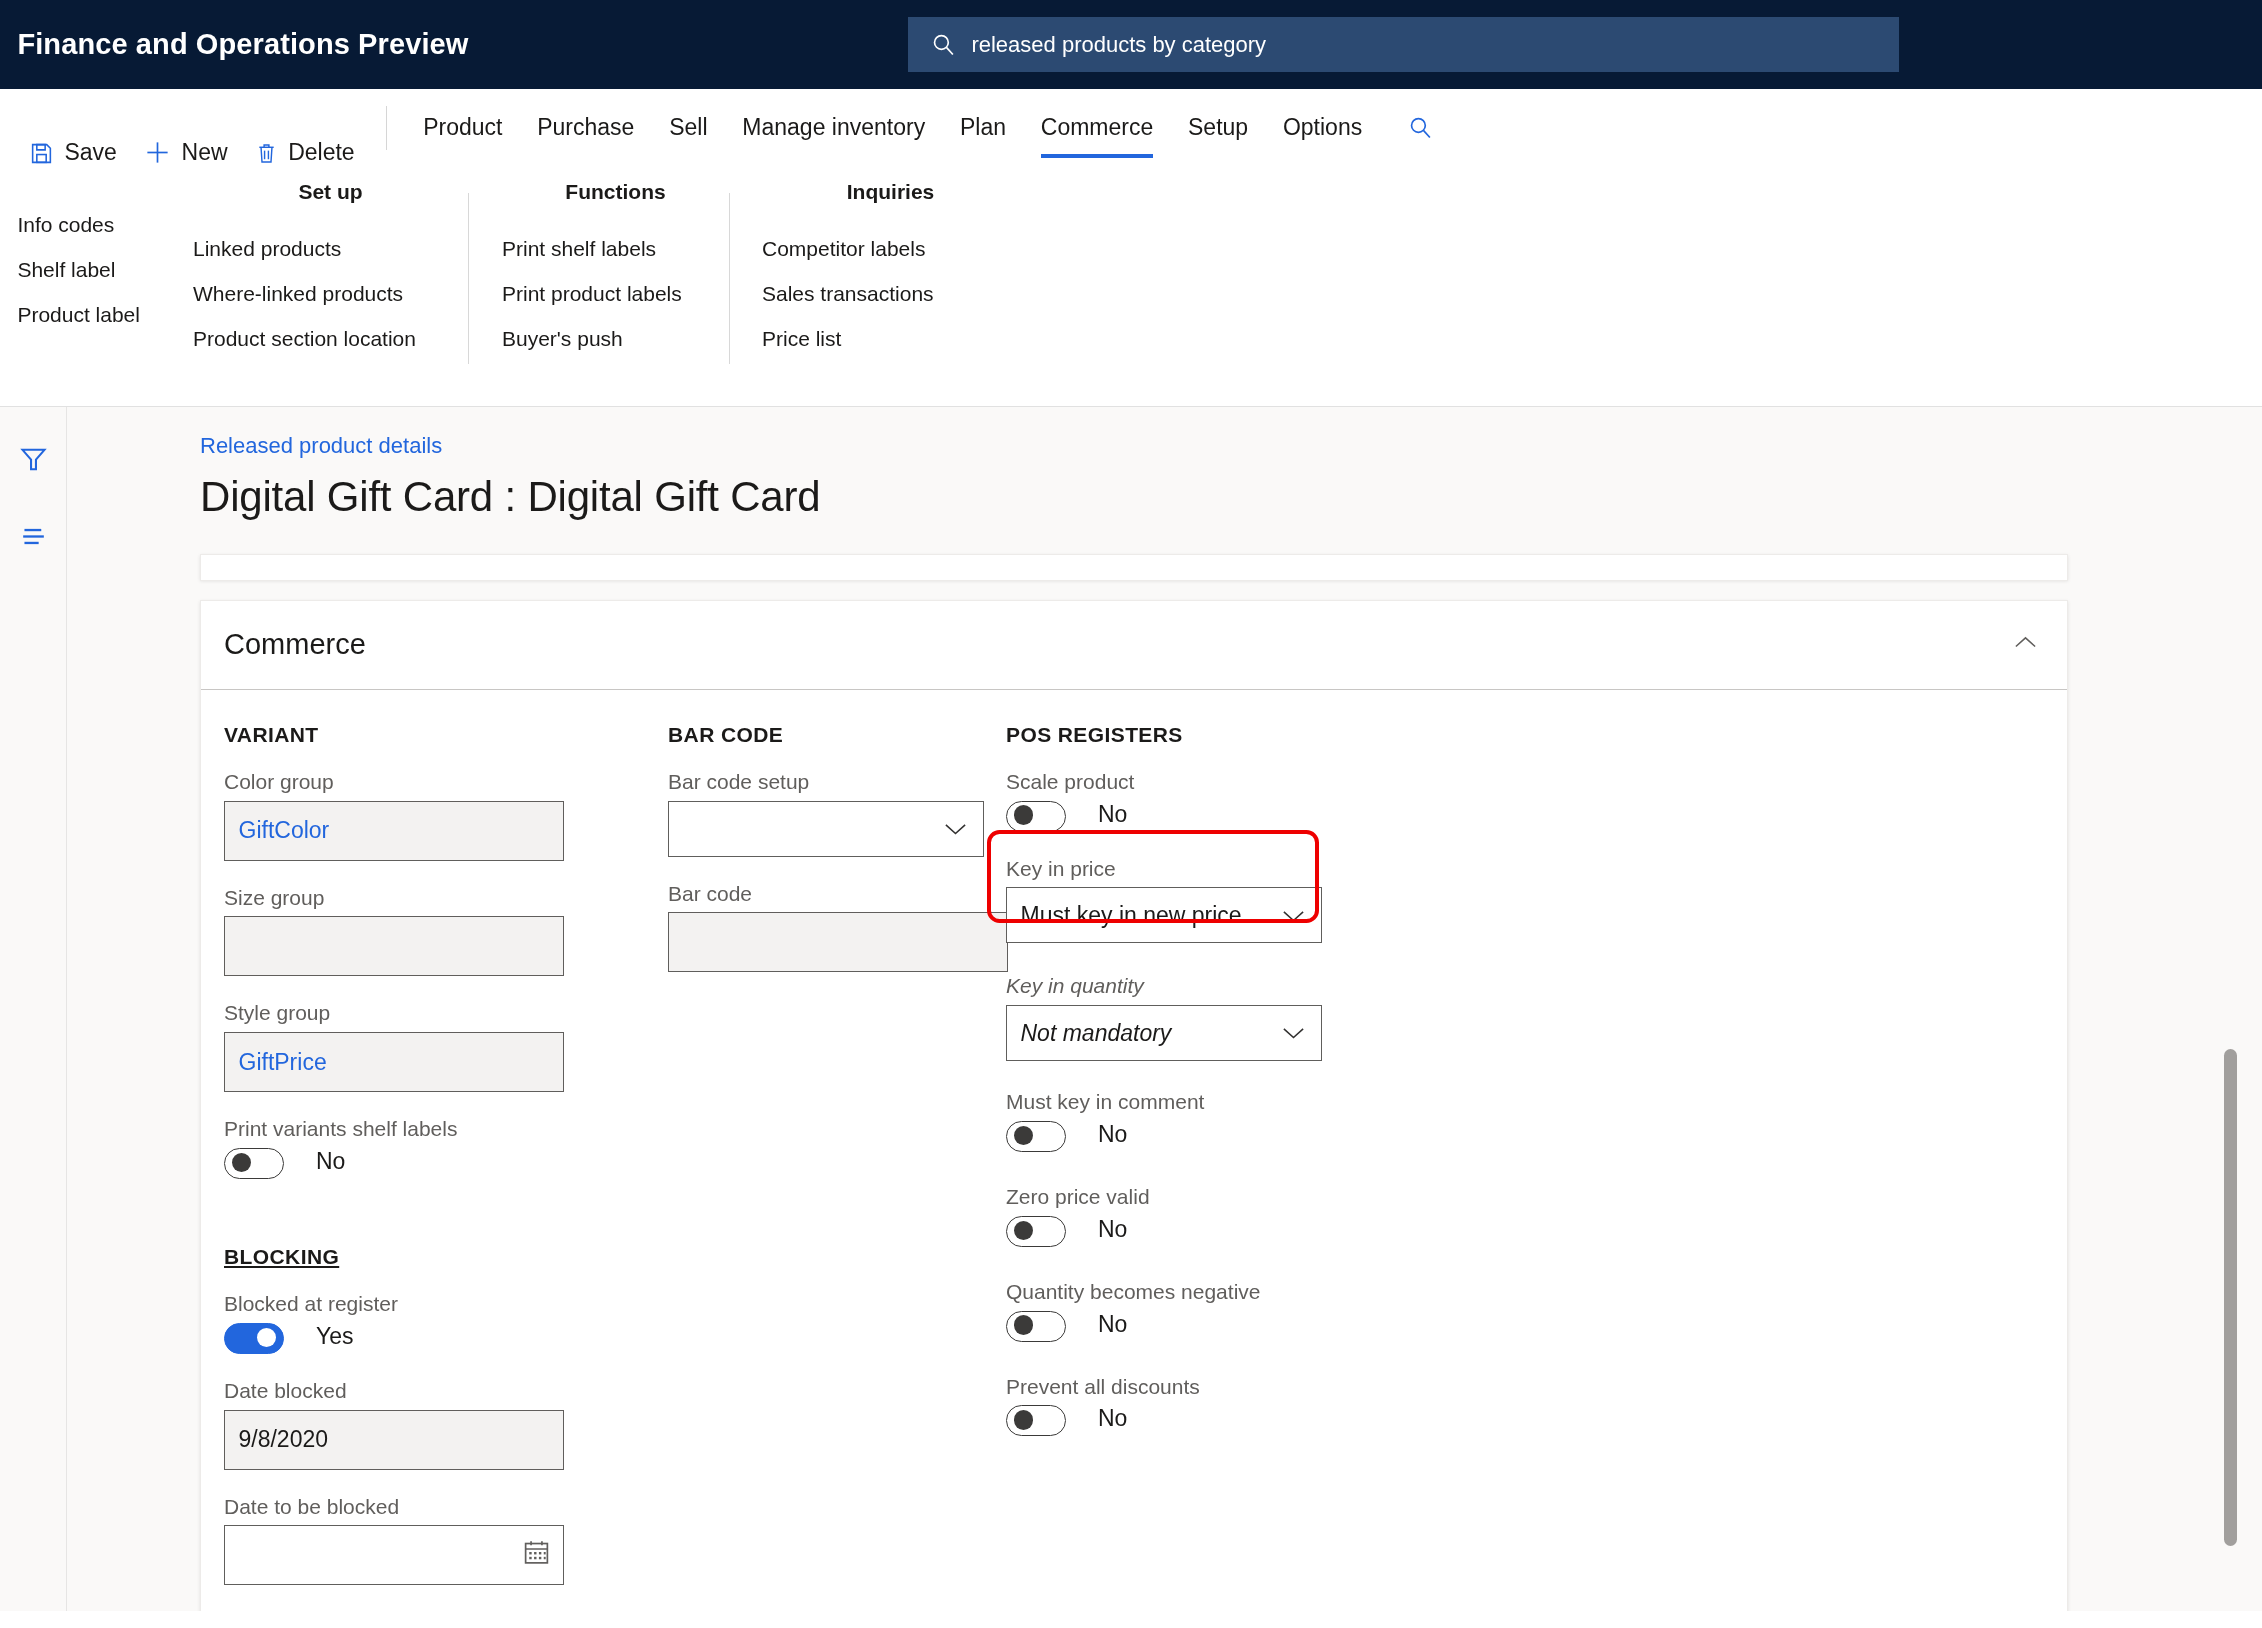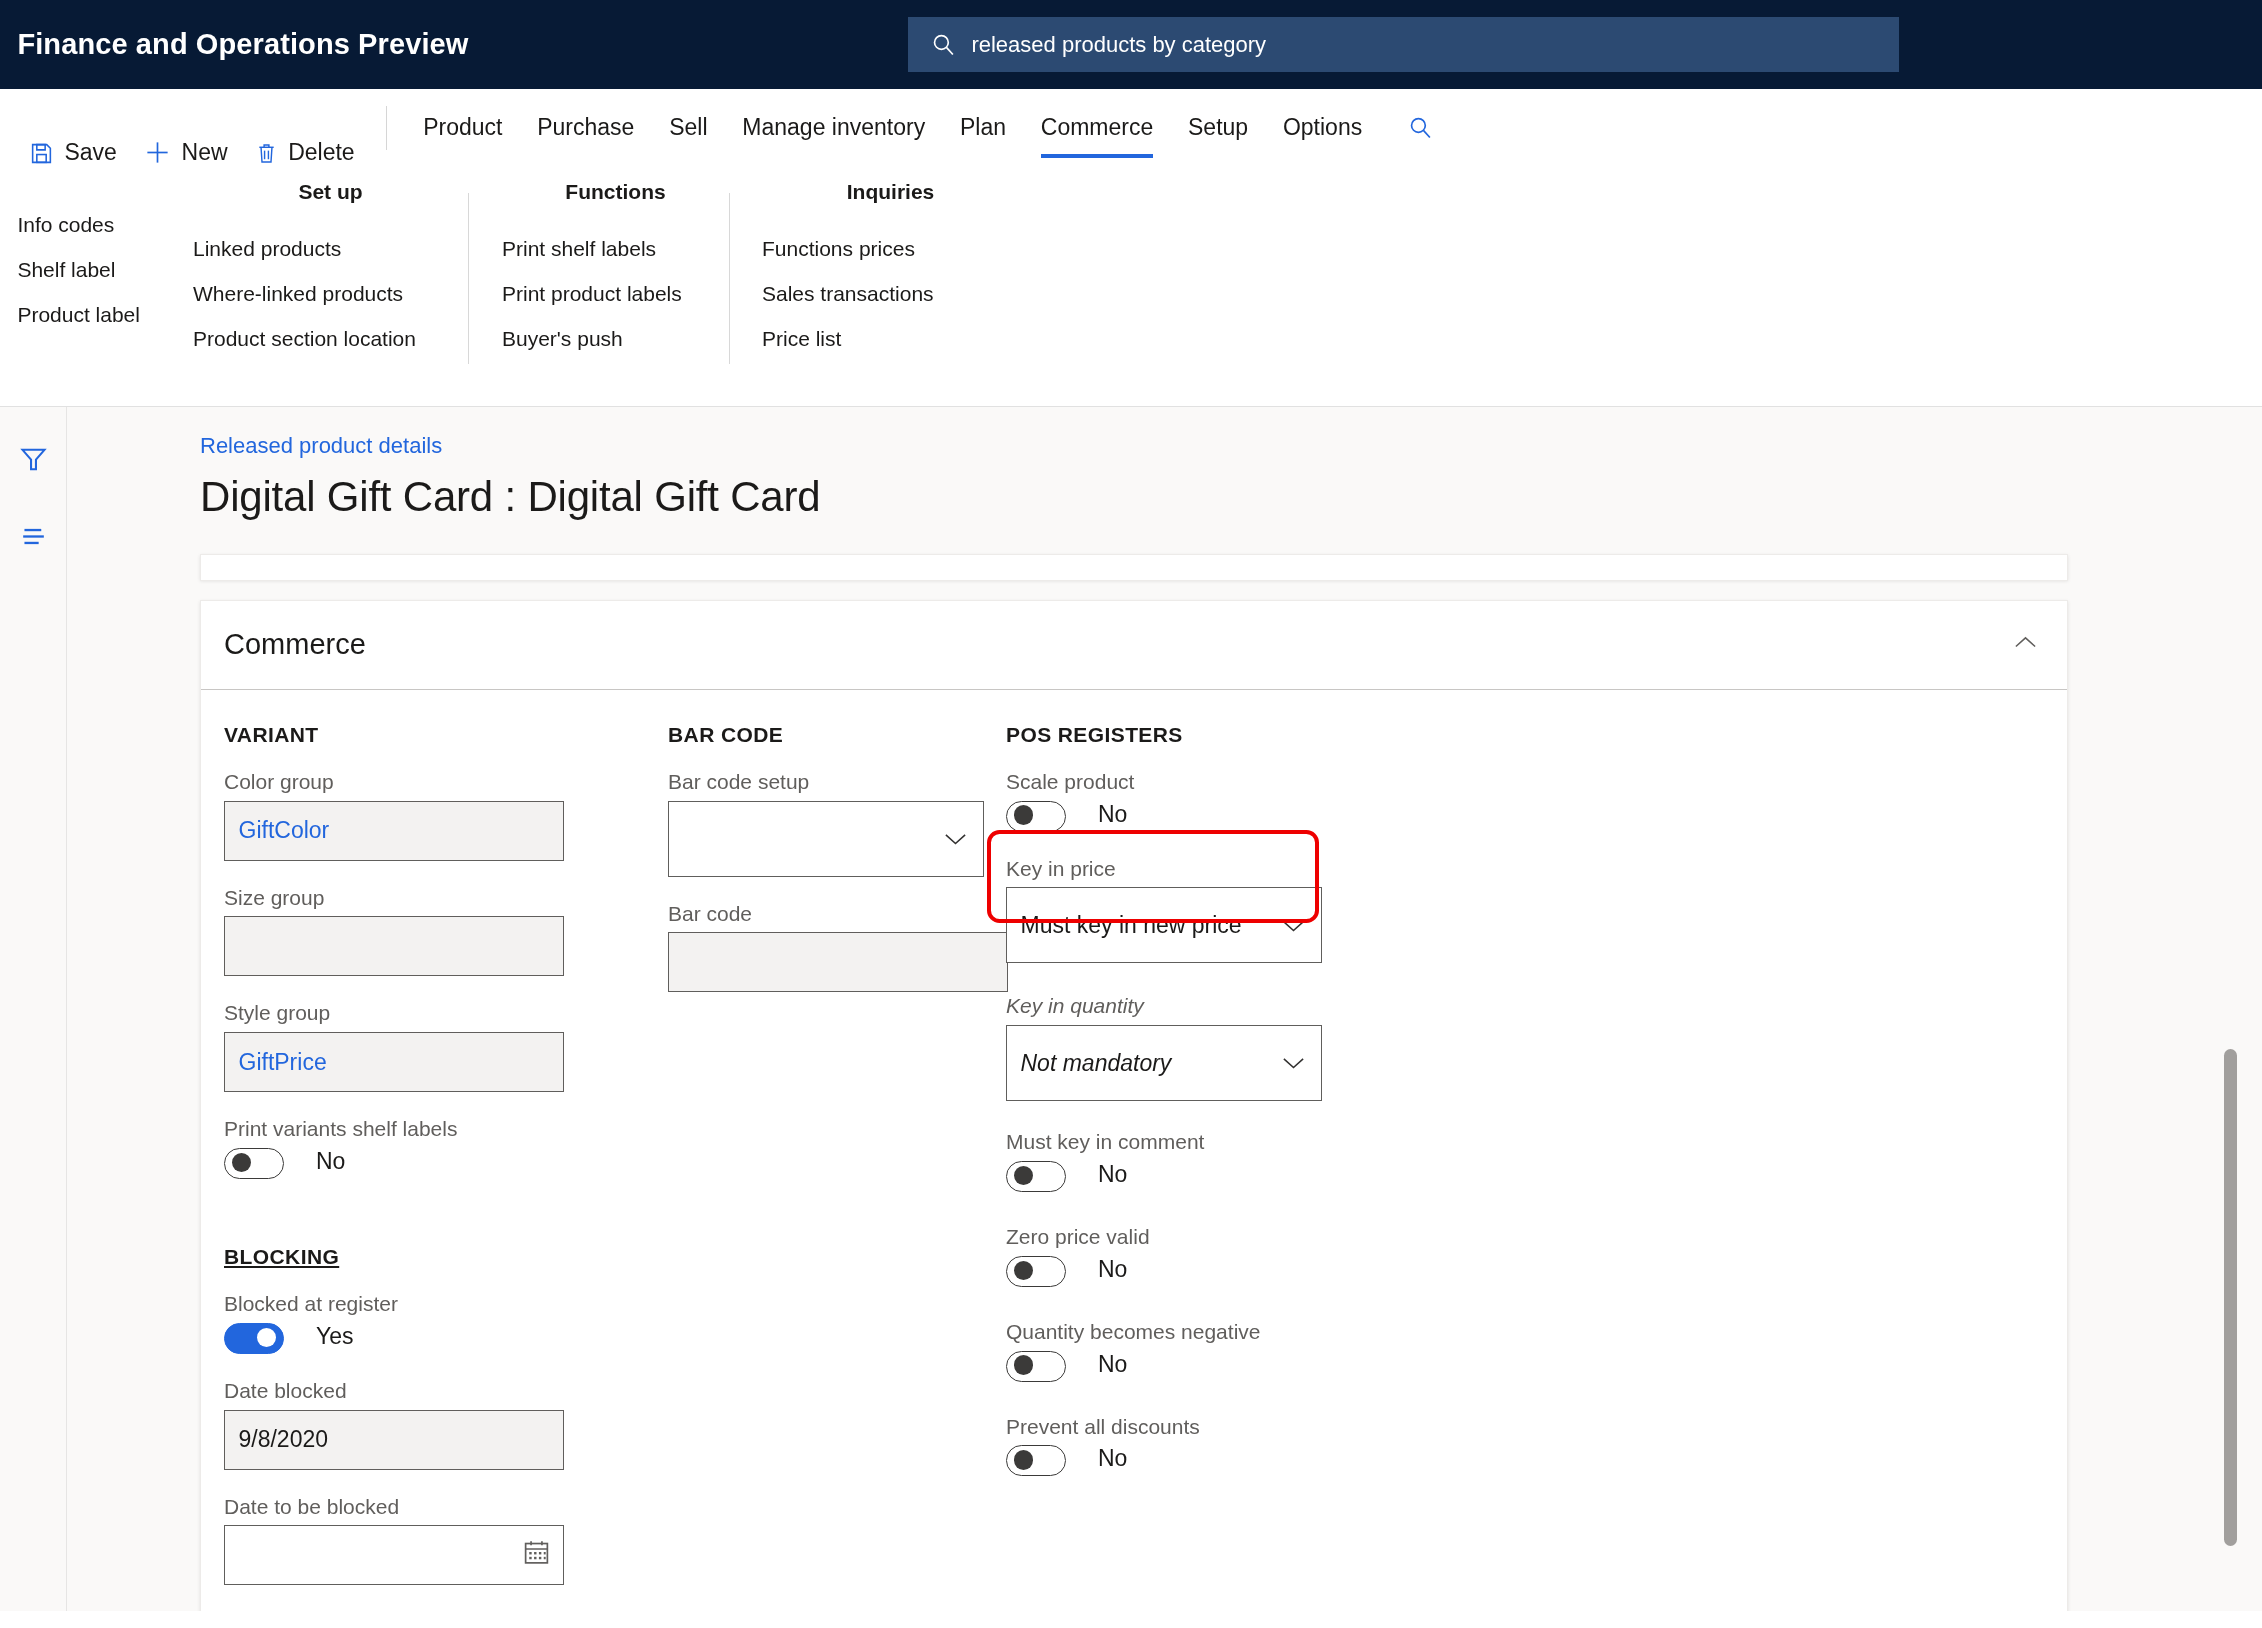--- a/index.html
+++ b/index.html
@@ -232,21 +232,21 @@
     color: #1B1A19;
     cursor: text;
   }
   .inp.link-val { color: #2266DD; }
   .inp.editable { background: #ffffff; }
   .inp.with-cal { position: relative; justify-content: flex-start; }
   .cal-ico { position: absolute; right: 11.6px; top: 50%; transform: translateY(-50%); }
 
   .sel {
     width: 316px;
-    height: 76px;
+    height: 56px;
     border: 1px solid #605E5C;
     background: #ffffff;
     display: flex;
     align-items: center;
     justify-content: space-between;
     padding: 0 15.4px 0 13.5px;
     font-size: 23px;
     color: #1B1A19;
     cursor: pointer;
   }
@@ -417,21 +417,21 @@
 
     <div class="fly-col divided" style="width:261px; padding-left:34px;">
       <div class="fly-head">Functions</div>
       <div class="fly-item">Print shelf labels</div>
       <div class="fly-item">Print product labels</div>
       <div class="fly-item">Buyer's push</div>
     </div>
 
     <div class="fly-col divided" style="width:290px; padding-left:33px;">
       <div class="fly-head">Inquiries</div>
-      <div class="fly-item">Functions prices</div>
+      <div class="fly-item">Competitor labels</div>
       <div class="fly-item">Sales transactions</div>
       <div class="fly-item">Price list</div>
     </div>
 
   </div>
 </div>
 
 <div class="body-area">
 
   <div class="left-rail">

